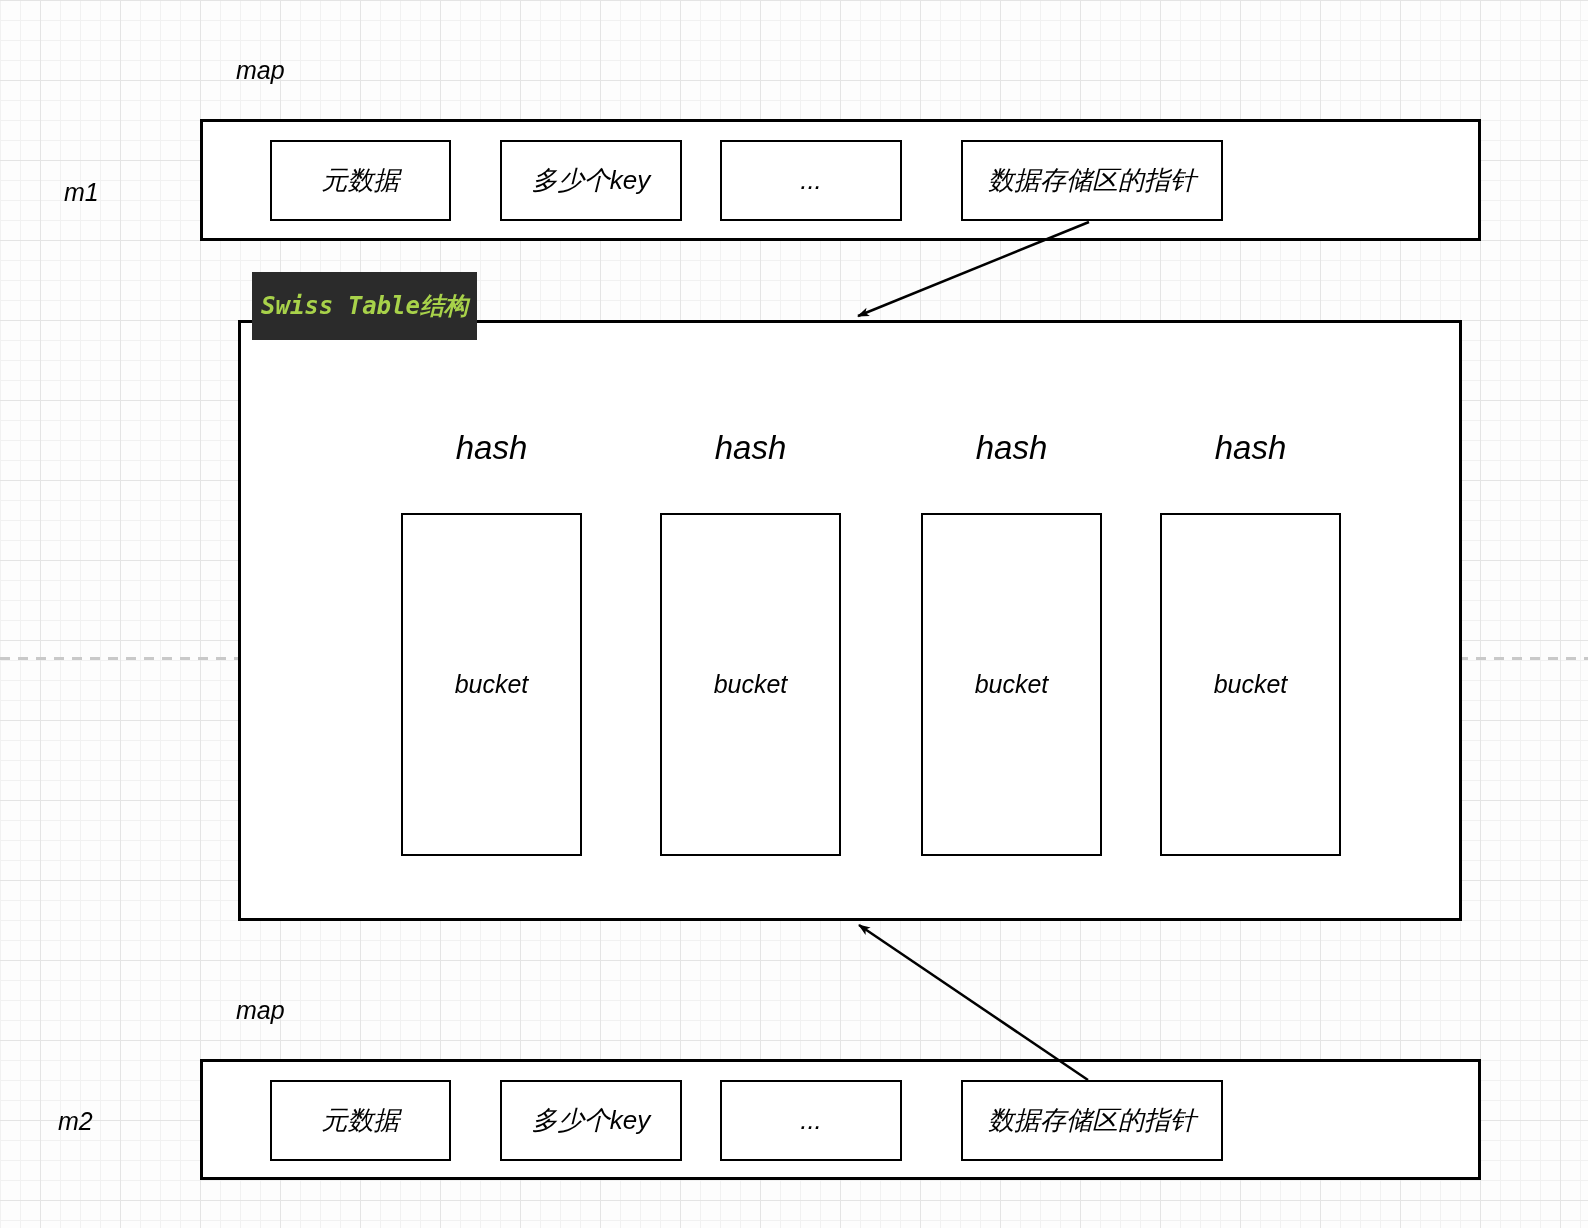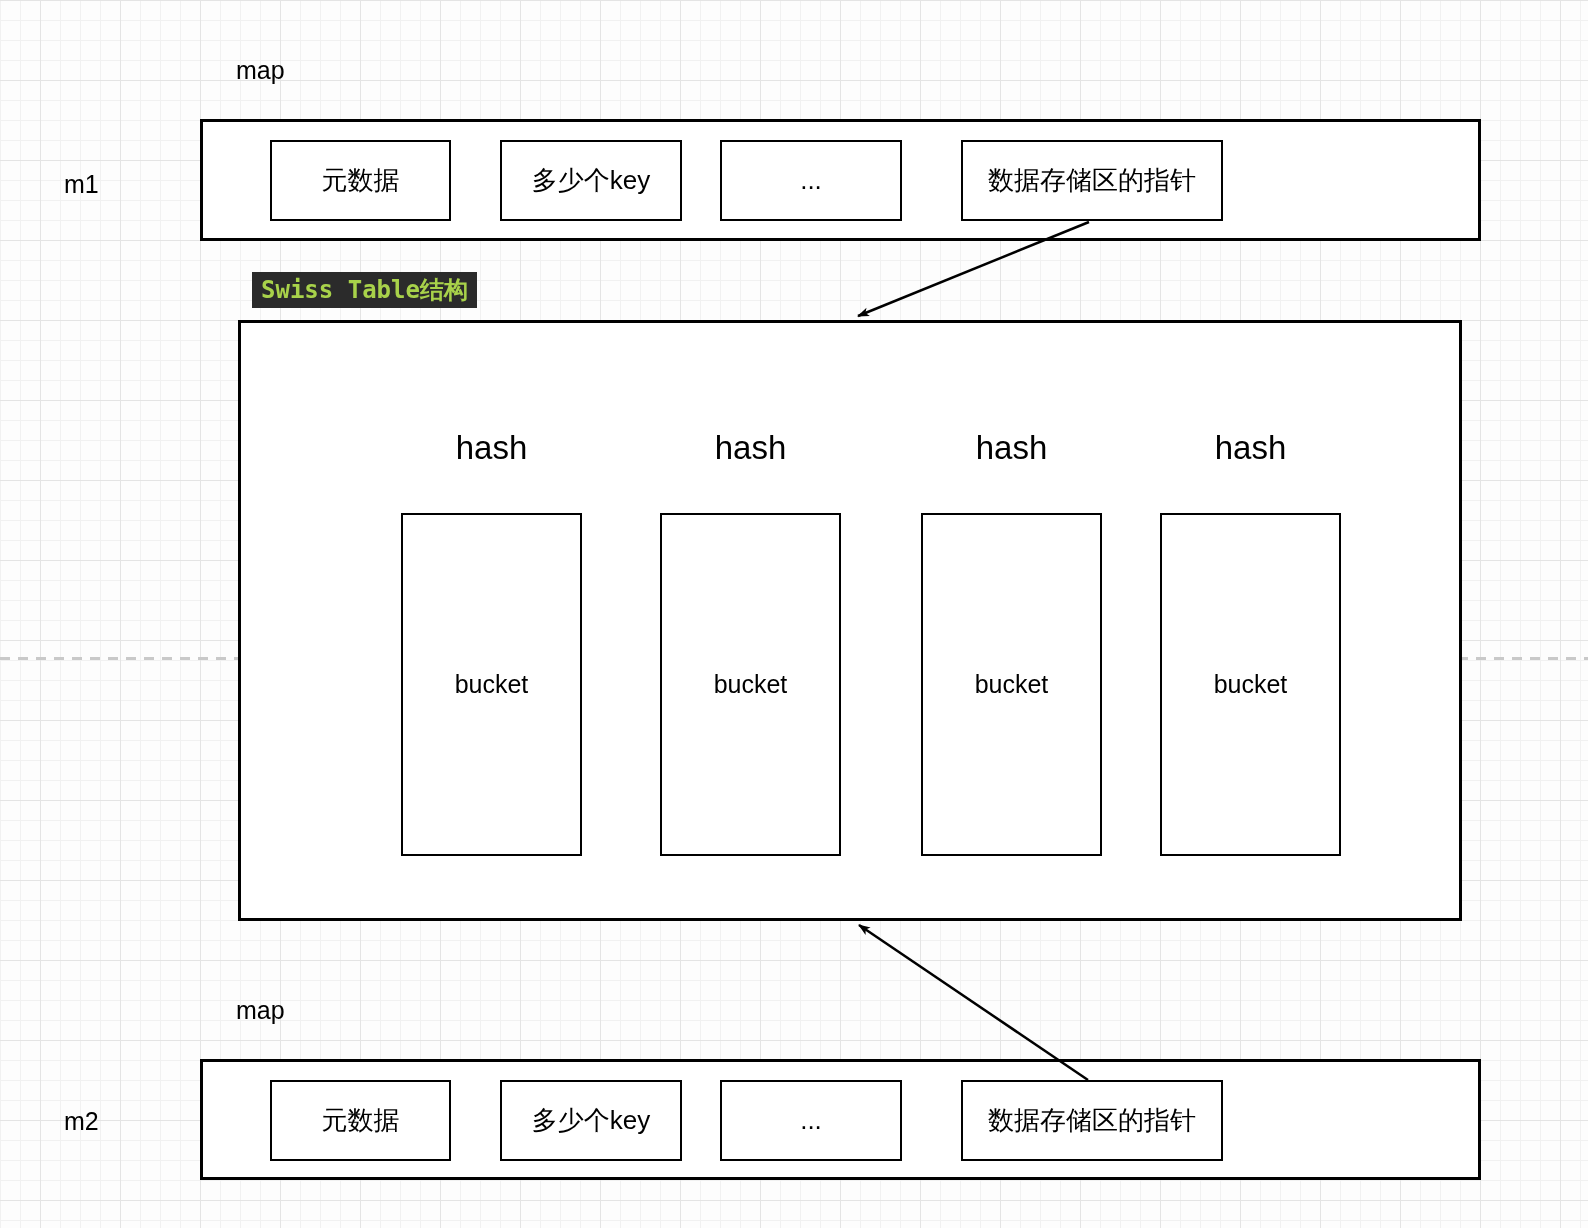--- a/index.html
+++ b/index.html
@@ -10,20 +10,21 @@
     font-family:"Liberation Sans", sans-serif;
     color:#000;
     background-color:#fdfdfd;
     background-image:
       linear-gradient(#e4e4e4 1px, transparent 1px),
       linear-gradient(90deg, #e4e4e4 1px, transparent 1px),
       linear-gradient(#f1f1f1 1px, transparent 1px),
       linear-gradient(90deg, #f1f1f1 1px, transparent 1px);
     background-size:80px 80px, 80px 80px, 20px 20px, 20px 20px;
     background-position:0 0, 40px 0, 0 0, 0 0;
+    font-style:italic;
   }
   .abs{position:absolute;}
   .txt-label{
     font-size:25px;
     line-height:30px;
     white-space:nowrap;
     z-index:3;
   }
   .struct-rect{
     background:#fff;
@@ -56,21 +57,21 @@
     margin-top:15px;
   }
   .highlight-label{
     left:252px;top:272px;
     background:#2b2b2b;
     color:#a8d24a;
     font-family:"DejaVu Sans Mono", monospace;
     font-weight:700;
     font-size:24px;
     line-height:36px;
-    padding:0 9px;
+    padding:16px 9px;
     white-space:nowrap;
     z-index:3;
   }
   .dashed-guide{
     left:0;top:657px;width:1588px;height:3px;
     background:repeating-linear-gradient(90deg,#c9c9c9 0 10px,transparent 10px 18px);
     z-index:1;
   }
   #arrow-layer{
     position:absolute;left:0;top:0;width:1588px;height:1228px;
@@ -78,21 +79,21 @@
   }
 </style>
 </head>
 <body>
 
 <div id="canvas">
 
   <div class="abs dashed-guide"></div>
 
   <div class="abs txt-label" style="left:236px;top:55px;">map</div>
-  <div class="abs txt-label" style="left:64px;top:169px;">m1</div>
+  <div class="abs txt-label" style="left:64px;top:177px;">m1</div>
 
   <div class="abs struct-rect" style="left:200px;top:119px;width:1281px;height:122px;"></div>
 
   <div class="m1">
     <div class="abs cell m-cell" style="left:270px;width:181px;">元数据</div>
     <div class="abs cell m-cell" style="left:500px;width:182px;">多少个key</div>
     <div class="abs cell m-cell" style="left:720px;width:182px;">...</div>
     <div class="abs cell m-cell" style="left:961px;width:262px;">数据存储区的指针</div>
   </div>
 
@@ -104,21 +105,21 @@
   <div class="abs hash-label" style="left:660px;">hash</div>
   <div class="abs hash-label" style="left:921px;">hash</div>
   <div class="abs hash-label" style="left:1160px;">hash</div>
 
   <div class="abs cell bucket-box" style="left:401px;">bucket</div>
   <div class="abs cell bucket-box" style="left:660px;">bucket</div>
   <div class="abs cell bucket-box" style="left:921px;">bucket</div>
   <div class="abs cell bucket-box" style="left:1160px;">bucket</div>
 
   <div class="abs txt-label" style="left:236px;top:995px;">map</div>
-  <div class="abs txt-label" style="left:64px;top:1106px;">m2</div>
+  <div class="abs txt-label" style="left:58px;top:1106px;">m2</div>
 
   <div class="abs struct-rect" style="left:200px;top:1059px;width:1281px;height:121px;"></div>
 
   <div class="m2">
     <div class="abs cell m-cell" style="left:270px;width:181px;">元数据</div>
     <div class="abs cell m-cell" style="left:500px;width:182px;">多少个key</div>
     <div class="abs cell m-cell" style="left:720px;width:182px;">...</div>
     <div class="abs cell m-cell" style="left:961px;width:262px;">数据存储区的指针</div>
   </div>
 

